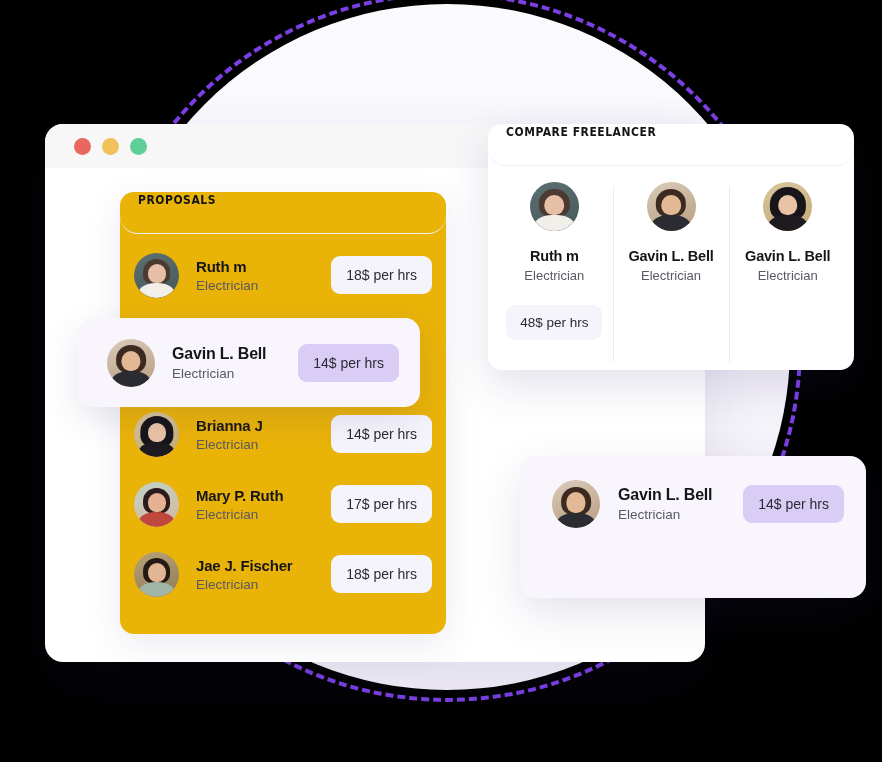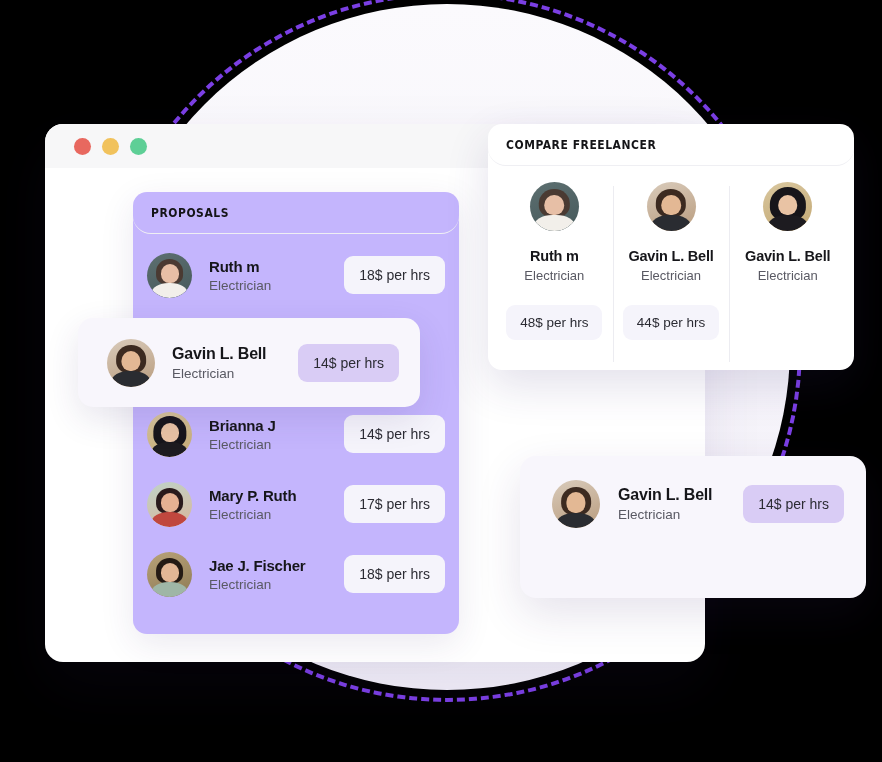--- a/index.html
+++ b/index.html
@@ -60,33 +60,33 @@
     gap: 11px;
   }
   .dot { width: 17px; height: 17px; border-radius: 50%; }
   .dot-red    { background: #E8685F; }
   .dot-yellow { background: #F1C25C; }
   .dot-green  { background: #5ECF96; }
 
   
   .proposals-card {
     position: absolute;
-    left: 133px;
+    left: 120px;
     top: 192px;
     width: 326px;
     height: 442px;
-    background: #c4b5fd;
+    background: #eab308;
     border-radius: 14px;
     box-shadow: 0 10px 34px rgba(60, 40, 110, 0.10);
     overflow: hidden;
   }
   .card-head {
     height: 42px;
     display: flex;
-    align-items: center;
+    align-items: flex-start;
     padding: 0 0 0 18px;
     border-bottom: 1px solid #EFEFF3;
     border-radius: 18px;
   }
   .card-head-title {
     font-family: "Liberation Sans Narrow", "DejaVu Sans Condensed", "Liberation Sans", sans-serif;
     font-weight: 700;
     font-size: 13px;
     letter-spacing: 0.6px;
     color: #141417;
@@ -438,21 +438,20 @@
           <span class="av-clip">
               <span class="av-inner">
             <span class="av-hair"></span>
                 <span class="av-head"></span>
                 <span class="av-body"></span>
           </span>
             </span>
         </span>
         <span class="compare-name" style="display: block;">Gavin L. Bell</span>
         <span class="compare-role" style="display: block;">Electrician</span>
-        <span class="compare-pill" style="display: block;">44$ per hrs</span>
       </div>
 
       <div class="compare-col">
         <span class="avatar av-brianna">
           <span class="av-clip">
               <span class="av-inner">
             <span class="av-hair"></span>
                 <span class="av-head"></span>
                 <span class="av-body"></span>
           </span>

